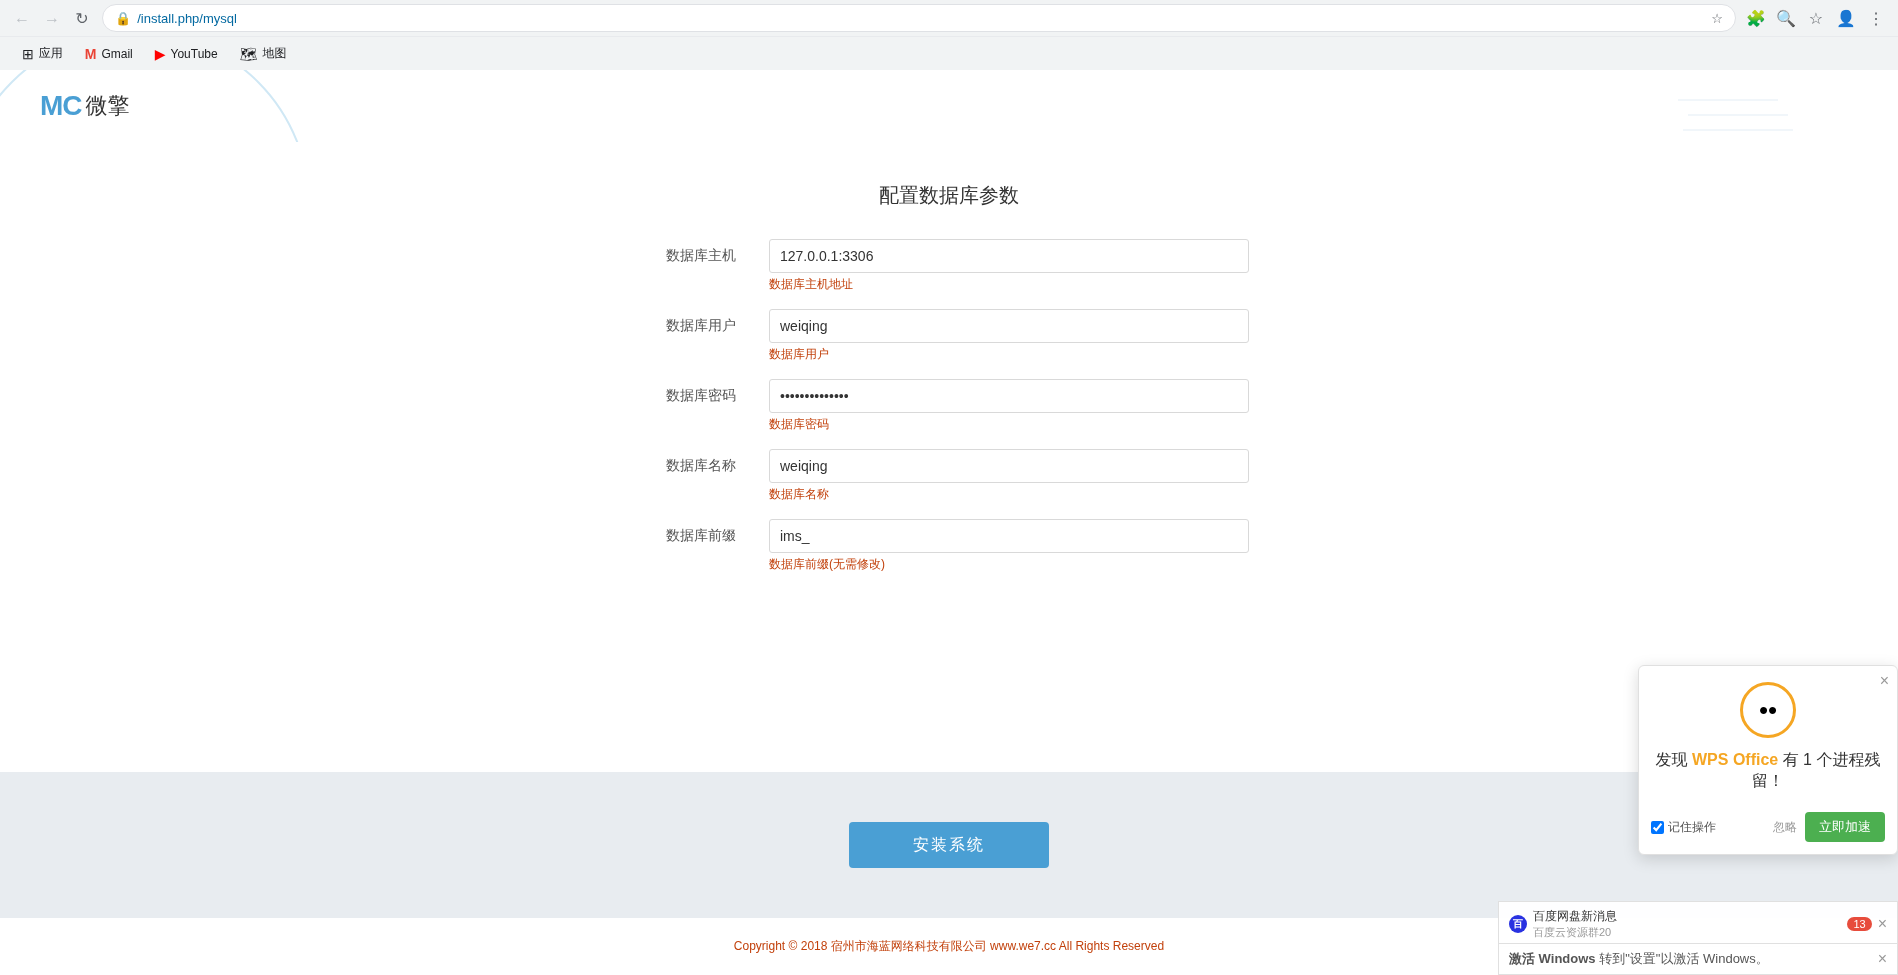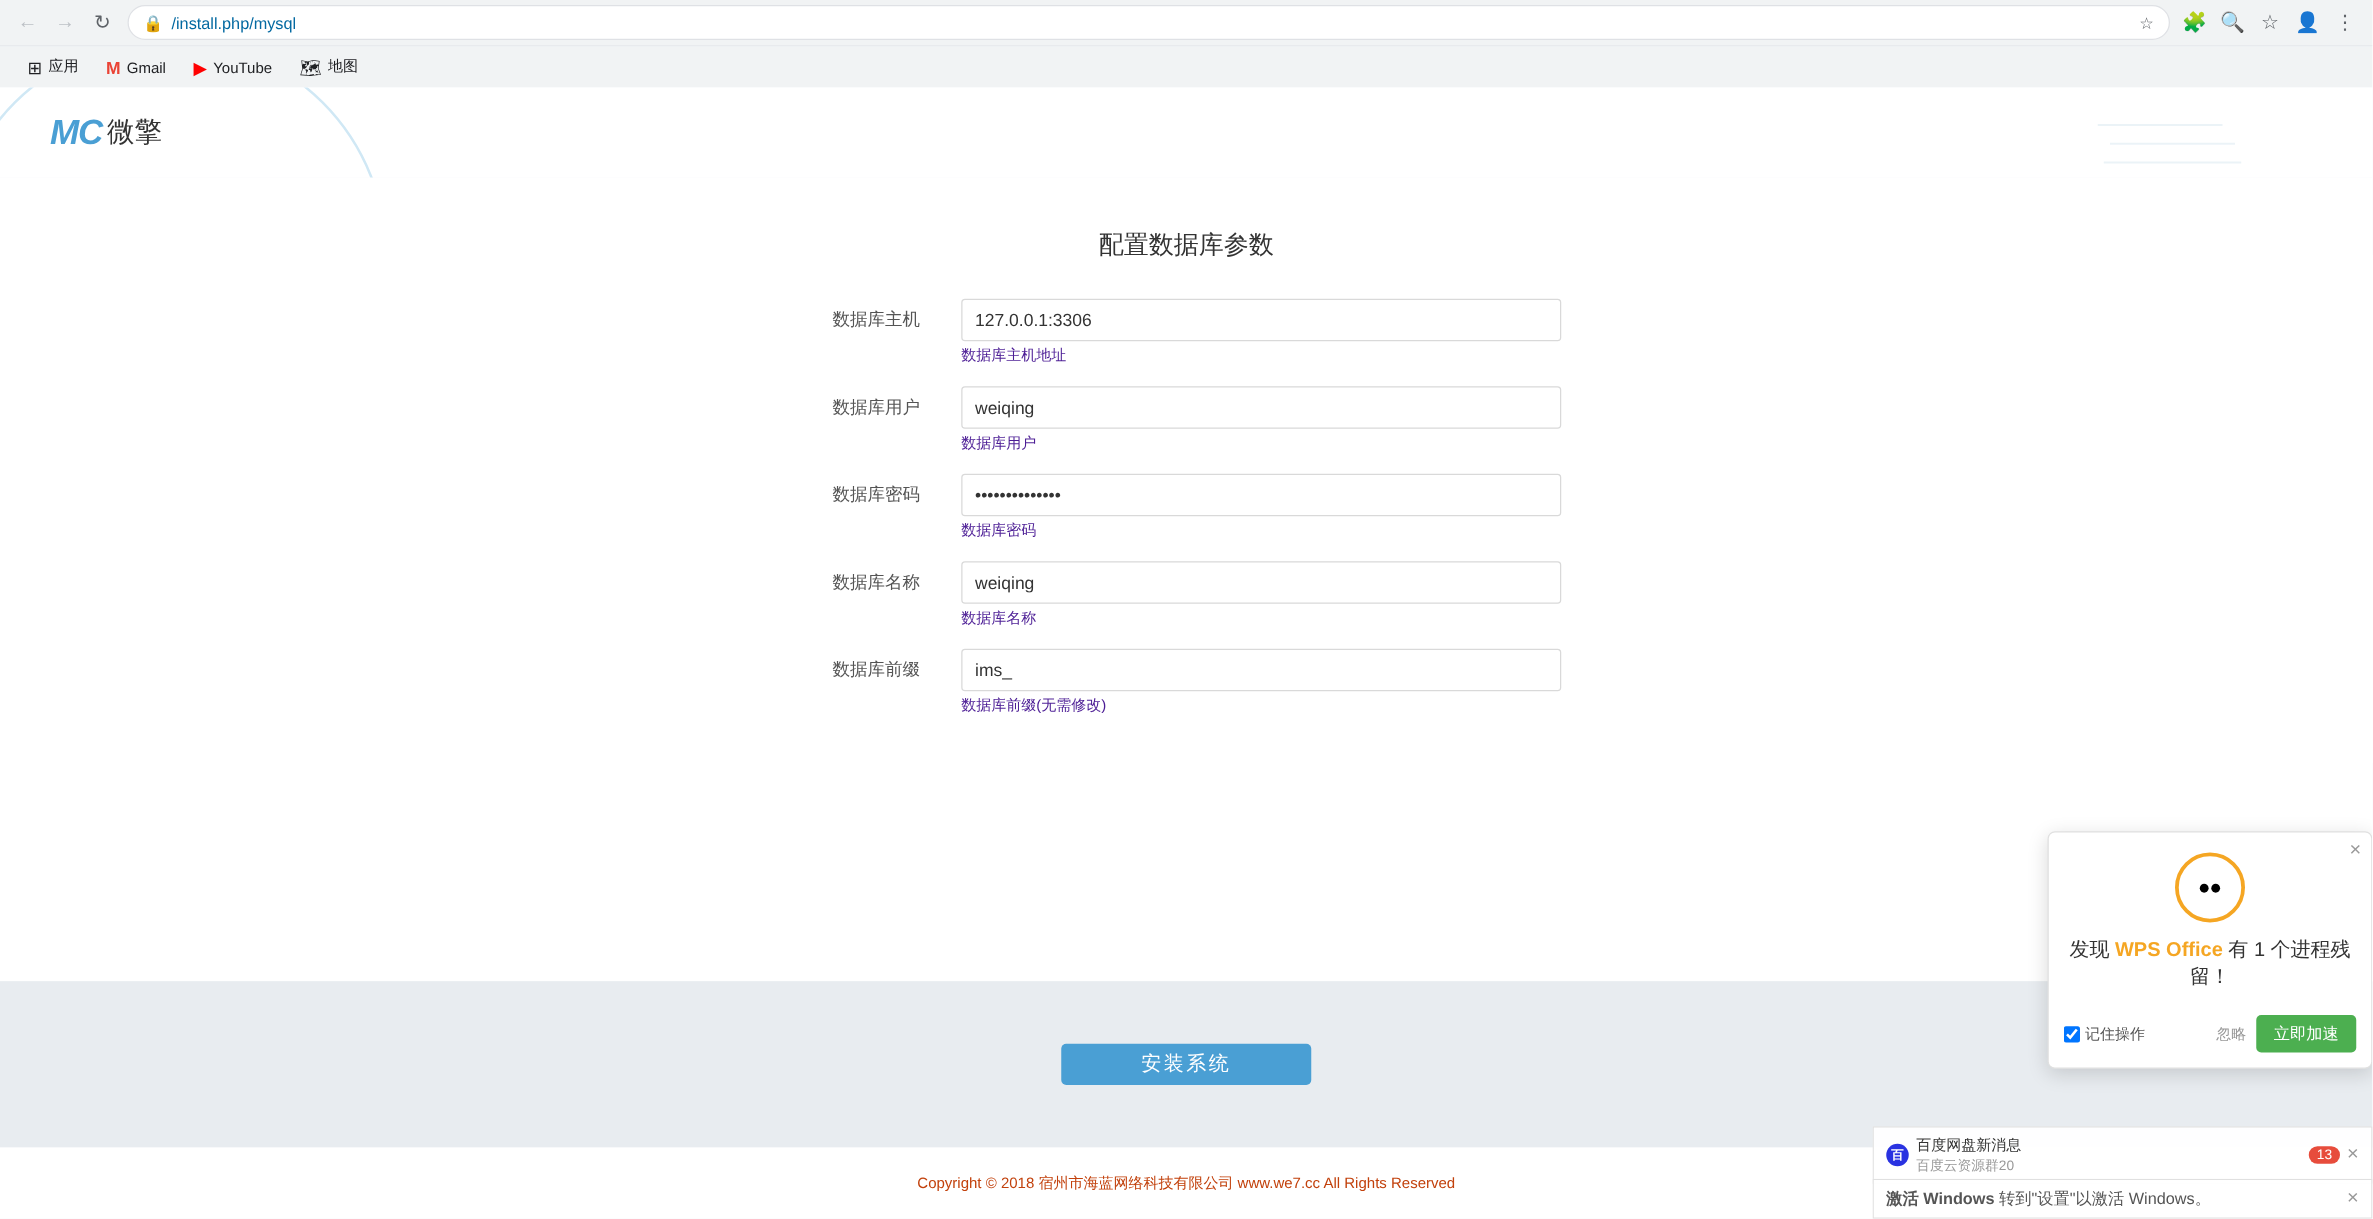--- a/index.html
+++ b/index.html
@@ -108,21 +108,20 @@
     }
     .logo-area {
       display: flex;
       align-items: center;
       gap: 4px;
     }
     .logo-mc {
       font-size: 28px;
       font-weight: bold;
       color: #4a9fd4;
-      font-style: italic;
       letter-spacing: -1px;
     }
     .logo-text {
       font-size: 22px;
       color: #333;
       font-weight: 500;
     }
     
     .deco-circle {
       position: absolute;
@@ -186,36 +185,36 @@
       border: 1px solid #d9d9d9;
       border-radius: 3px;
       padding: 0 10px;
       font-size: 14px;
       color: #333;
       background: #fff;
       outline: none;
     }
     .form-hint {
       font-size: 12px;
-      color: #4c1d95;
+      color: #c2410c;
       margin-top: 3px;
       margin-bottom: 8px;
     }
 
     
     .install-section {
       background: #e8ecf0;
       padding: 50px 0;
       display: flex;
       justify-content: center;
       width: 100%;
     }
     .install-btn {
       width: 200px;
-      height: 33px;
+      height: 46px;
       background: #4a9fd4;
       color: #fff;
       border: none;
       border-radius: 4px;
       font-size: 16px;
       cursor: pointer;
       letter-spacing: 2px;
     }
 
     

